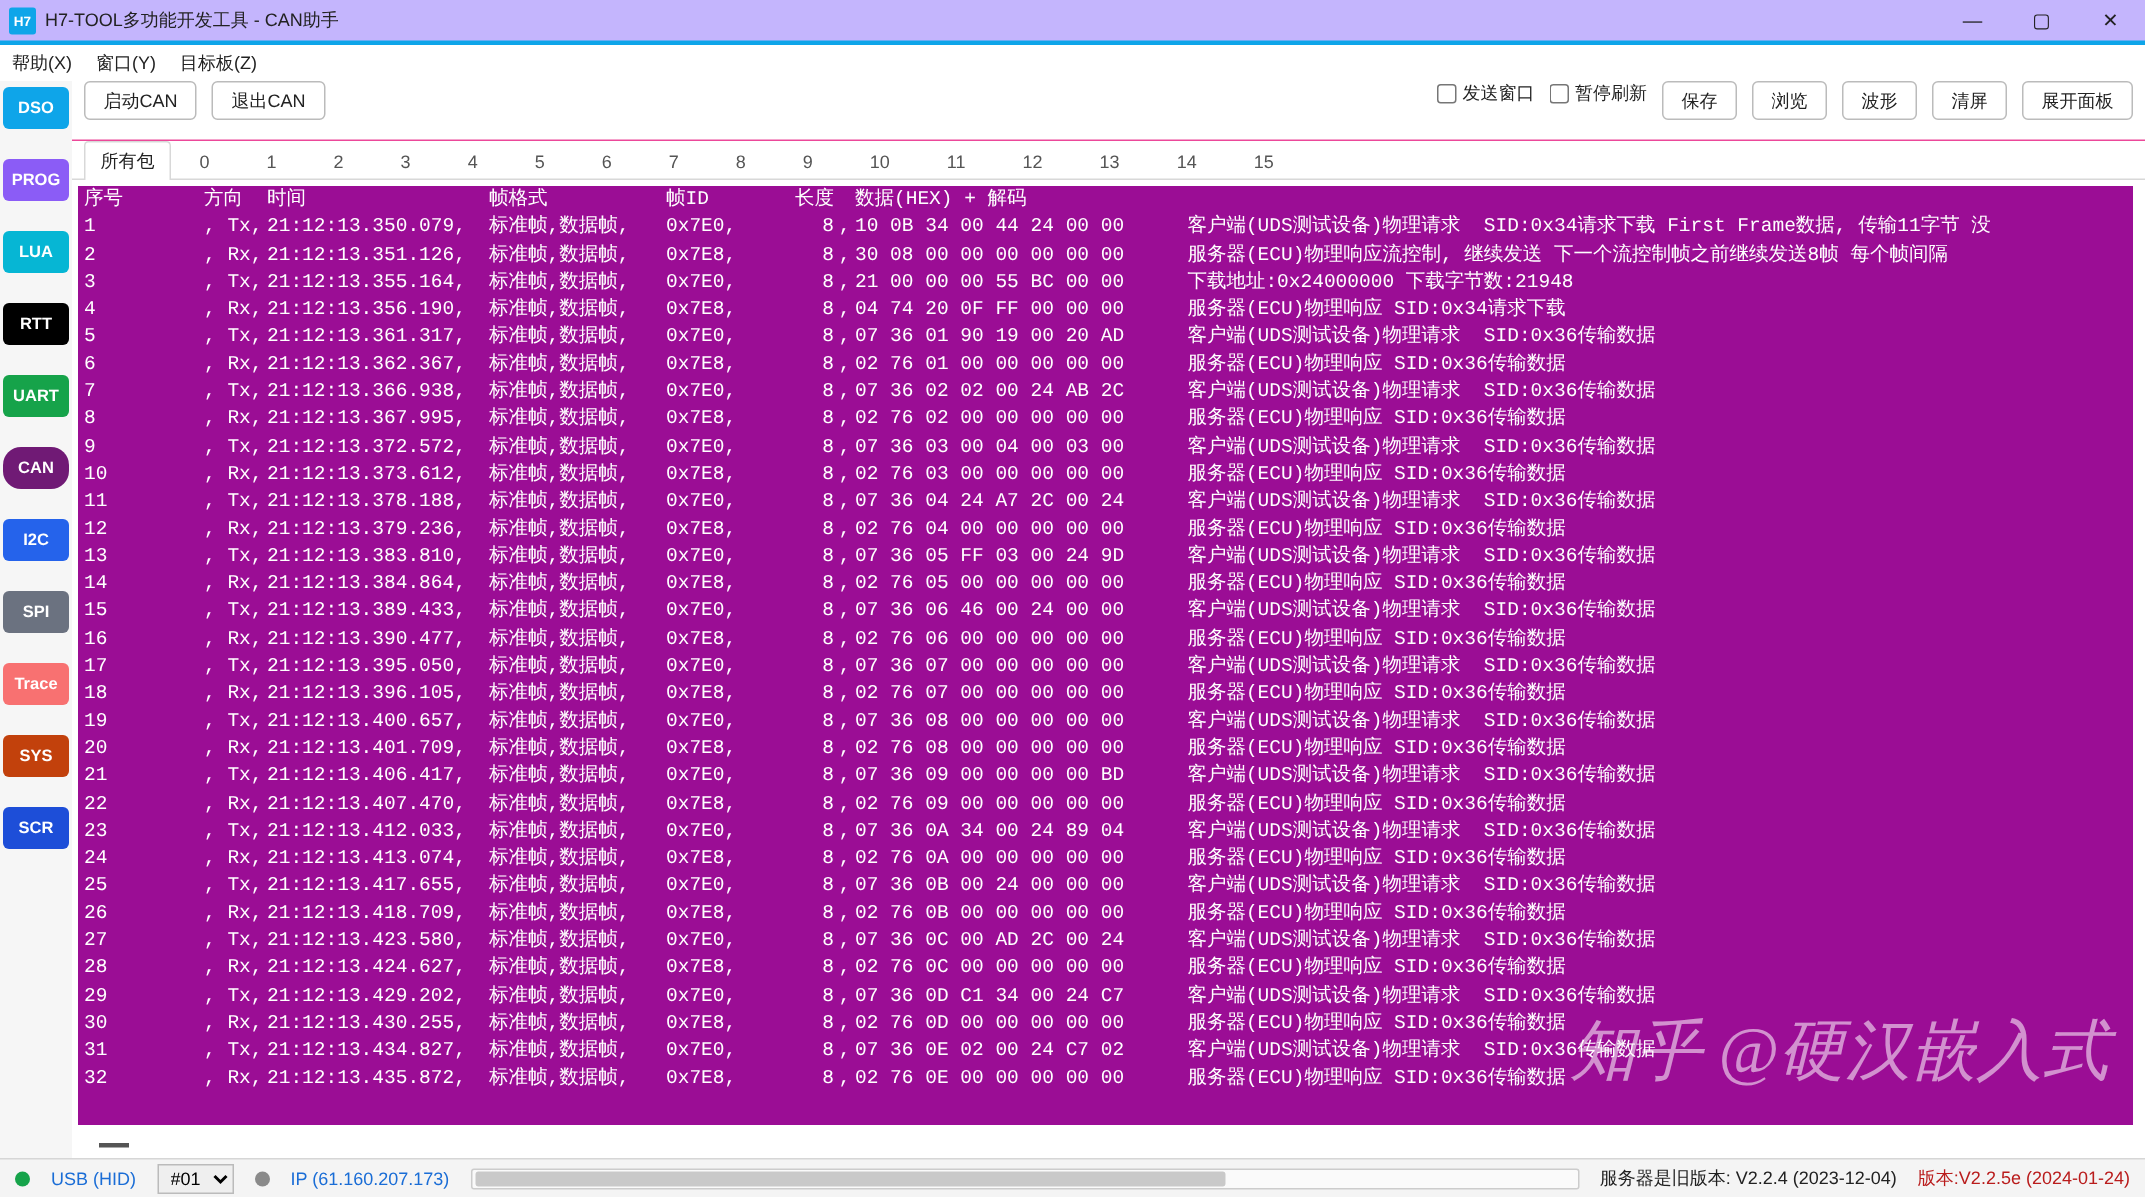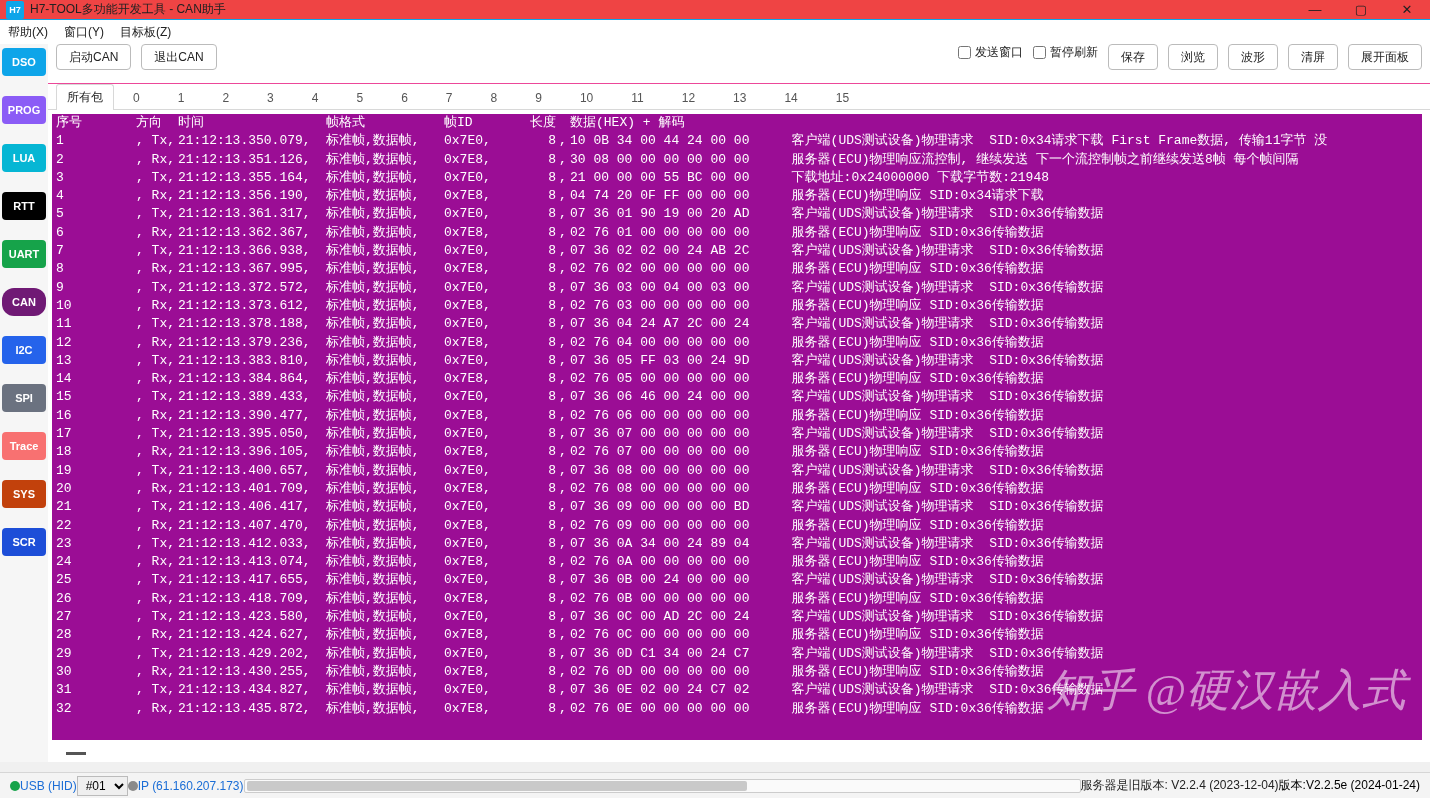--- a/index.html
+++ b/index.html
@@ -1,17 +1,17 @@
 <!DOCTYPE html>
 <html><head>
 <meta charset="utf-8">
 <style>
 * { margin:0; padding:0; box-sizing:border-box; }
 body { font-family:"Microsoft YaHei","Segoe UI",sans-serif; font-size:12px; background:#f0f0f0; color:#222; width:1430px; height:798px; overflow:hidden; position:relative; }
-.titlebar { height:20px; background:#ef4444; display:flex; align-items:center; padding-left:6px; border-bottom:1px solid #0ea5e9; }
+.titlebar { height:30px; background:#c4b5fd; display:flex; align-items:center; padding-left:6px; border-bottom:3px solid #0ea5e9; }
 .app-icon { width:18px; height:18px; background:#0ea5e9; color:#fff; font-size:9px; font-weight:bold; display:flex; align-items:center; justify-content:center; border-radius:2px; margin-right:6px; }
 .title-text { font-size:12px; flex:1; }
 .win-controls { display:flex; height:100%; }
 .win-btn { width:46px; height:100%; display:flex; align-items:center; justify-content:center; font-size:13px; cursor:pointer; }
 .menubar { height:24px; background:#fff; display:flex; align-items:center; padding-left:8px; gap:16px; font-size:12px; }
 .menubar span { cursor:pointer; }
 .main { display:flex; height:calc(100% - 30px - 24px - 26px); }
 .sidebar { width:48px; background:#f6f6f6; display:flex; flex-direction:column; padding-top:4px; gap:20px; }
 .side-btn { width:44px; height:28px; margin:0 2px; border-radius:4px; font-size:11px; font-weight:bold; color:#fff; display:flex; align-items:center; justify-content:center; cursor:pointer; }
 .content { flex:1; display:flex; flex-direction:column; background:#fff; overflow:hidden; }
@@ -22,21 +22,21 @@
 .tabs { height:26px; display:flex; align-items:flex-end; padding-left:8px; gap:0; border-bottom:1px solid #d8d8d8; font-size:12px; }
 .tab { padding:4px 10px; border:1px solid transparent; border-bottom:none; cursor:pointer; }
 .tab.active { border-color:#d8d8d8; background:#fff; border-top-left-radius:3px; border-top-right-radius:3px; margin-bottom:-1px; }
 .tab.num { padding:4px 18px; color:#555; }
 .grid-wrap { flex:1; margin:4px 8px 4px 4px; background:#9b0d95; color:#fff; font-family:"Consolas","Courier New",monospace; font-size:13px; line-height:18.3px; overflow:hidden; position:relative; }
 .grid-head { display:flex; padding:0 4px; font-weight:normal; white-space:pre; }
 .grid-body { overflow:hidden; }
 .row { display:flex; padding:0 4px; white-space:pre; }
 .foot-strip { height:18px; background:#fff; margin:0 8px 0 4px; display:flex; align-items:center; padding-left:14px; }
 .foot-dash { width:20px; height:3px; background:#555; }
-.statusbar { position:absolute; bottom:0; left:0; right:0; height:26px; background:#f4f4f4; border-top:1px solid #d6d6d6; display:flex; align-items:center; padding:0 10px; font-size:12px; }
+.statusbar { position:absolute; bottom:0; left:0; right:0; height:26px; background:#f4f4f4; border-top:1px solid #d6d6d6; display:flex; align-items:center; padding:0 10px; gap:14px; font-size:12px; }
 .dot { width:10px; height:10px; border-radius:50%; }
 .select { height:20px; border:1px solid #bbb; padding:0 4px; font-size:12px; }
 .hscroll-track { flex:1; height:14px; border:1px solid #ccc; border-radius:2px; background:#fafafa; position:relative; }
 .hscroll-thumb { position:absolute; left:2px; top:1px; bottom:1px; width:500px; background:#c9c9c9; border-radius:2px; }
 .watermark { position:absolute; right:16px; bottom:40px; font-size:44px; color:rgba(255,255,255,0.55); font-style:italic; font-family:"Microsoft YaHei"; pointer-events:none; }
 
 .c-seq{width:80px}.c-dir{width:42px}.c-time{width:148px}.c-fmt{width:118px}.c-id{width:82px}.c-len{width:30px;text-align:right}.c-sep{width:14px;text-align:center}.c-hex{width:206px}.c-dec{flex:1}
 </style>
 </head>
 <body>
@@ -170,14 +170,14 @@
 <div class="statusbar">
   <span class="dot" style="background:#16a34a"></span>
   <span style="color:#1a6dd6">USB (HID)</span>
   <select class="select"><option>#01</option></select>
   <span class="dot" style="background:#8a8a8a"></span>
   <span style="color:#1a6dd6">IP (61.160.207.173)</span>
   <div class="hscroll-track">
       <div class="hscroll-thumb"></div>
     </div>
   <span>服务器是旧版本: V2.2.4 (2023-12-04)</span>
-  <span style="color:#000000">版本:V2.2.5e (2024-01-24)</span>
+  <span style="color:#b91c1c">版本:V2.2.5e (2024-01-24)</span>
 </div>
 
 </body></html>

